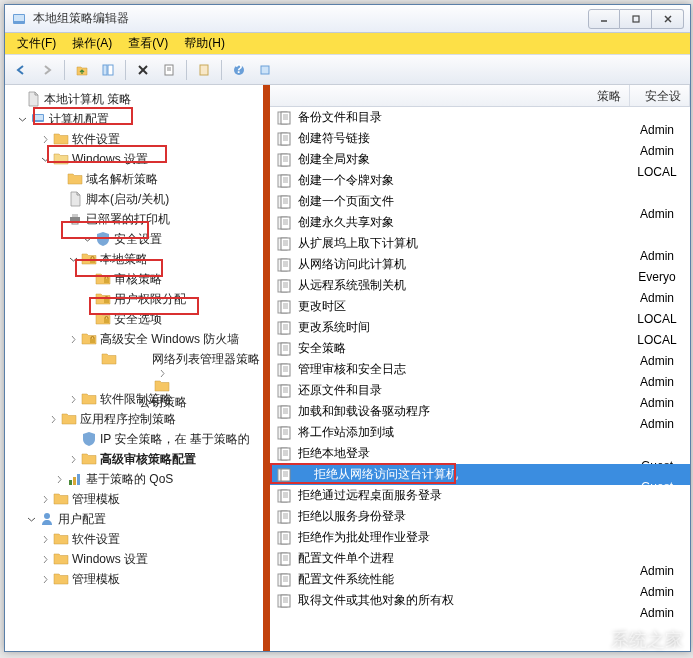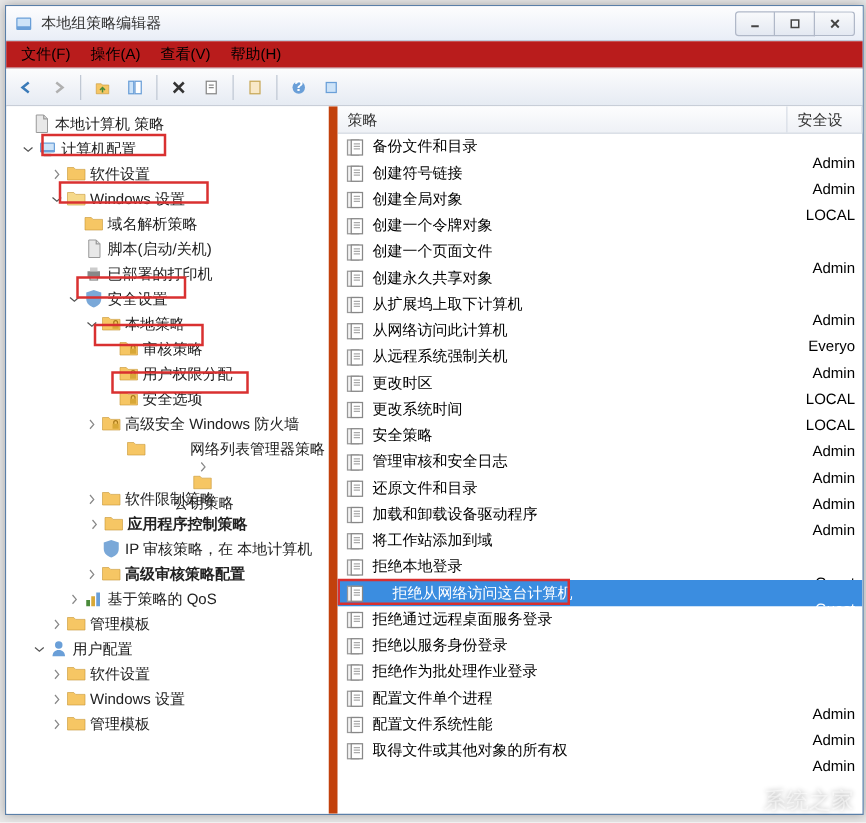--- a/index.html
+++ b/index.html
@@ -6,43 +6,43 @@
 body { width: 693px; height: 658px; background: #e8e8e8; overflow: hidden; }
 .window { width: 687px; height: 648px; margin: 4px; background: #fff; border: 1px solid #5a7fa8; box-shadow: 0 0 8px rgba(0,0,0,0.3); display: flex; flex-direction: column; }
 .titlebar { height: 28px; background: linear-gradient(#fdfdfe, #e9eef7); border-bottom: 1px solid #c0c9d8; display: flex; align-items: center; padding: 0 6px; }
 .titlebar-icon { width: 16px; height: 16px; margin-right: 6px; }
 .titlebar-title { flex: 1; color: #333; }
 .window-controls { display: flex; gap: 0; }
 .wc-btn { width: 32px; height: 20px; border: 1px solid #b0b8c8; background: linear-gradient(#f8f9fb, #e4e9f2); display: flex; align-items: center; justify-content: center; cursor: pointer; }
 .wc-btn:first-child { border-radius: 3px 0 0 3px; }
 .wc-btn:last-child { border-radius: 0 3px 3px 0; border-left: none; }
 .wc-btn:nth-child(2) { border-left: none; }
-.menubar { height: 22px; background: #b91c1c; border-bottom: 1px solid #d8dde6; display: flex; align-items: center; padding: 0 4px; }
+.menubar { height: 22px; background: #fde047; border-bottom: 1px solid #d8dde6; display: flex; align-items: center; padding: 0 4px; }
 .menu-item { padding: 2px 8px; cursor: pointer; }
 .toolbar { height: 30px; background: linear-gradient(#fcfcfd, #e6ebf3); border-bottom: 1px solid #c8ced8; display: flex; align-items: center; padding: 0 4px; gap: 2px; }
 .tb-btn { width: 24px; height: 24px; display: flex; align-items: center; justify-content: center; border-radius: 2px; cursor: pointer; }
 .tb-sep { width: 1px; height: 20px; background: #c0c8d4; margin: 0 3px; }
 .content { flex: 1; display: flex; overflow: hidden; }
 .tree-pane { width: 265px; border-right: 7px solid #c2410c; overflow: auto; padding: 4px 0; background: #fff; }
 .tree-node { display: flex; align-items: center; height: 20px; padding-right: 4px; white-space: nowrap; cursor: pointer; position: relative; }
 .tree-expand { width: 12px; height: 12px; display: flex; align-items: center; justify-content: center; font-size: 9px; color: #666; margin-right: 2px; }
 .tree-icon { width: 16px; height: 16px; margin-right: 3px; flex-shrink: 0; }
 .tree-label { color: #222; }
 .hl-box { position: absolute; border: 2px solid #d93030; pointer-events: none; }
 .list-pane { flex: 1; display: flex; flex-direction: column; overflow: hidden; }
-.list-header { height: 22px; background: linear-gradient(#fdfdfe, #eef1f6); border-bottom: 1px solid #d0d6e0; display: flex; }
+.list-header { height: 22px; background: linear-gradient(#fdfdfe, #eef1f6); border-bottom: 1px solid #d0d6e0; display: flex; text-align: right; }
 .lh-col { padding: 3px 8px; border-right: 1px solid #d8dde6; color: #333; }
 .lh-col.c1 { flex: 1; }
 .lh-col.c2 { width: 60px; }
 .list-body { flex: 1; overflow: auto; position: relative; }
 .list-row { height: 21px; display: flex; align-items: center; padding-left: 6px; cursor: pointer; position: relative; }
 .list-row.selected { background: #3b8de0; color: #fff; }
 .list-icon { width: 16px; height: 16px; margin-right: 6px; flex-shrink: 0; }
 .list-label { flex: 1; }
-.list-val { width: 60px; text-align: right; padding-right: 6px; margin-top: 24px; }
+.list-val { width: 60px; text-align: center; padding-right: 6px; margin-top: 24px; }
 .watermark { position: absolute; right: 10px; bottom: 6px; color: rgba(255,255,255,0.5); font-size: 18px; pointer-events: none; text-shadow: 0 0 4px rgba(0,0,0,0.3); }
 
 .i-folder { fill: #f6c664; stroke: #c89838; stroke-width: 0.5; }
 .i-folder-open { fill: #f6d98a; stroke: #c89838; stroke-width: 0.5; }
 .i-doc { fill: #e8e8e8; stroke: #999; stroke-width: 0.8; }
 .i-shield { fill: #7aa8d8; }
 </style>
 </head>
 <body>
 
@@ -203,21 +203,21 @@
           </div>
           <div class="tree-node" style="padding-left: 48px;">
             <span class="tree-expand"></span>
             <svg class="tree-icon" viewBox="0 0 16 16">
               <rect x="3" y="6" width="10" height="5" fill="#888"></rect>
               <rect x="5" y="3" width="6" height="3" fill="#ccc"></rect>
               <rect x="5" y="10" width="6" height="3" fill="#fff" stroke="#888"></rect>
             </svg>
             <span class="tree-label">已部署的打印机</span>
           </div>
-          <div class="tree-node" style="padding-left: 48px;">
+          <div class="tree-node" style="padding-left: 76px;">
             <span class="tree-expand">
               <svg width="9" height="9" viewBox="0 0 9 9">
                 <path d="M1 3 L4.5 6 L8 3" fill="none" stroke="#555" stroke-width="1"></path>
               </svg>
             </span>
             <svg class="tree-icon" viewBox="0 0 16 16">
               <path class="i-shield" d="M8 1l6 2v5c0 4-3 6-6 7-3-1-6-3-6-7V3z"></path>
             </svg>
             <span class="tree-label">安全设置</span>
           </div>
@@ -296,37 +296,37 @@
             <span class="tree-expand">
               <svg width="9" height="9" viewBox="0 0 9 9">
                 <path d="M3 1 L6 4.5 L3 8" fill="none" stroke="#888" stroke-width="1"></path>
               </svg>
             </span>
             <svg class="tree-icon" viewBox="0 0 16 16">
               <path class="i-folder" d="M1 3h5l1.5 1.5H15V13H1z"></path>
             </svg>
             <span class="tree-label">软件限制策略</span>
           </div>
-          <div class="tree-node" style="padding-left: 64px; font-weight: bold;">
+          <div class="tree-node" style="padding-left: 42px;">
             <span class="tree-expand">
               <svg width="9" height="9" viewBox="0 0 9 9">
                 <path d="M3 1 L6 4.5 L3 8" fill="none" stroke="#888" stroke-width="1"></path>
               </svg>
             </span>
             <svg class="tree-icon" viewBox="0 0 16 16">
               <path class="i-folder" d="M1 3h5l1.5 1.5H15V13H1z"></path>
             </svg>
             <span class="tree-label">应用程序控制策略</span>
           </div>
           <div class="tree-node" style="padding-left: 62px;">
             <span class="tree-expand"></span>
             <svg class="tree-icon" viewBox="0 0 16 16">
               <path class="i-shield" d="M8 1l6 2v5c0 4-3 6-6 7-3-1-6-3-6-7V3z"></path>
             </svg>
-            <span class="tree-label">IP 审核策略，在 本地计算机</span>
+            <span class="tree-label">IP 安全策略，在 基于策略的</span>
           </div>
           <div class="tree-node" style="padding-left: 62px; font-weight: bold;">
             <span class="tree-expand">
               <svg width="9" height="9" viewBox="0 0 9 9">
                 <path d="M3 1 L6 4.5 L3 8" fill="none" stroke="#888" stroke-width="1"></path>
               </svg>
             </span>
             <svg class="tree-icon" viewBox="0 0 16 16">
               <path class="i-folder" d="M1 3h5l1.5 1.5H15V13H1z"></path>
             </svg>

